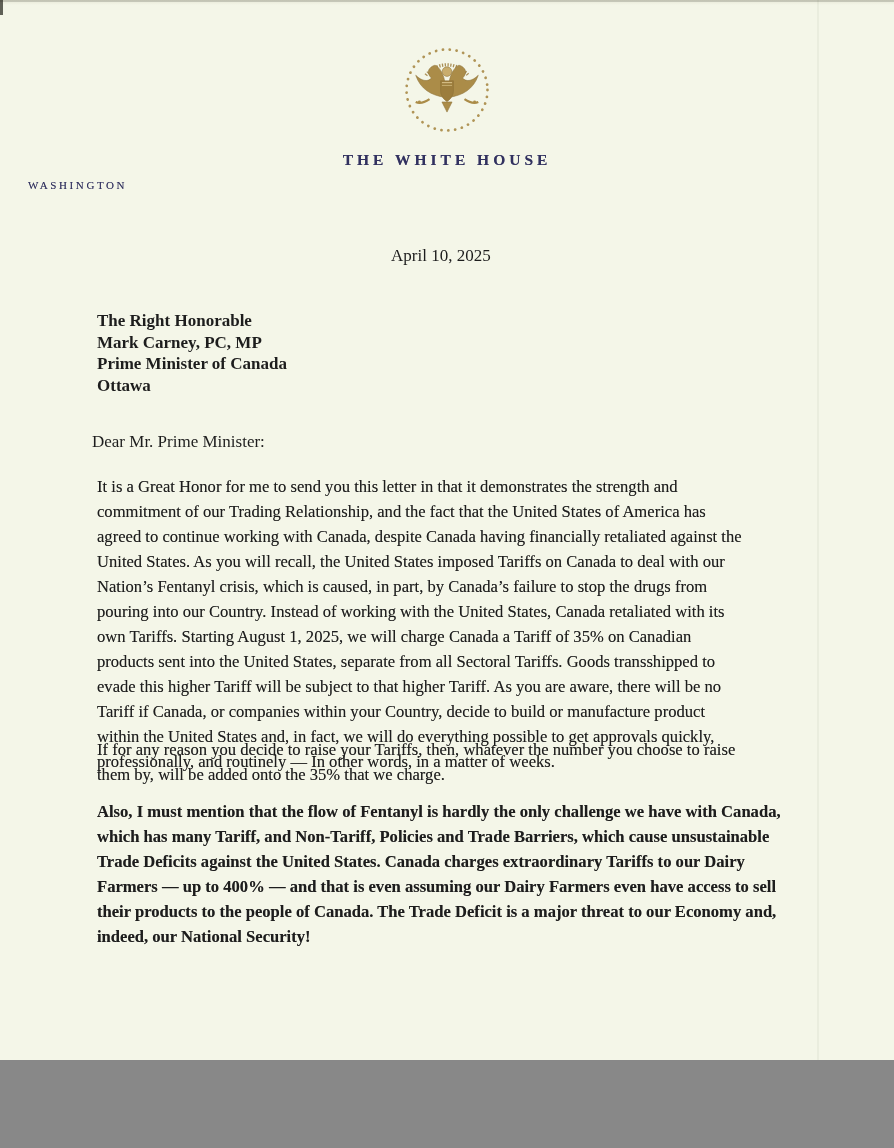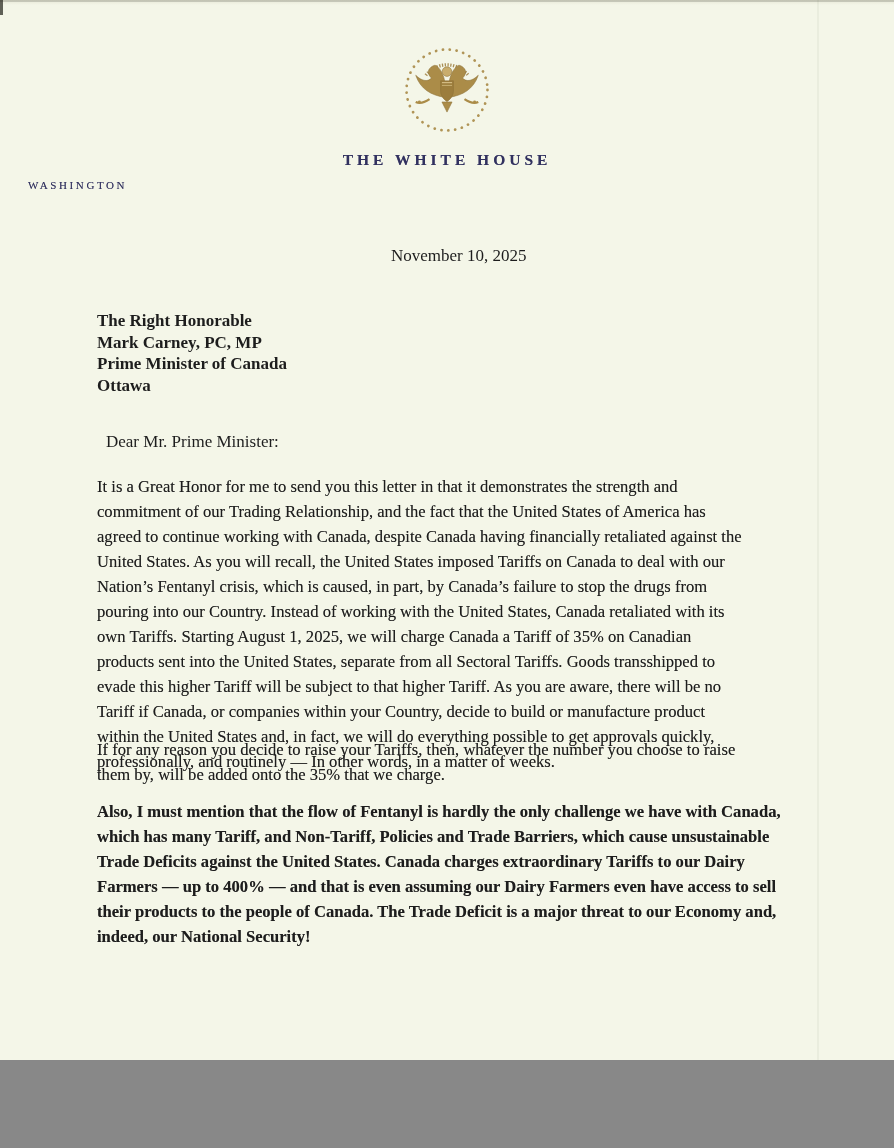--- a/index.html
+++ b/index.html
@@ -80,21 +80,21 @@
     position: absolute;
     left: 97px; top: 310px;
     font-size: 17px;
     line-height: 21.5px;
     white-space: pre;
     font-weight: bold;
   }
 
   .salutation {
     position: absolute;
-    left: 106px; top: 432px;
+    left: 92px; top: 432px;
     font-size: 17px;
     white-space: pre;
   }
 
   .paragraph {
     position: absolute;
     left: 97px;
     width: 770px;
     font-size: 16.6px;
     line-height: 25px;
@@ -140,21 +140,21 @@
         <path d="M69 60 q9 6 15 3" fill="none" stroke="#ab8c48" stroke-width="2.4"></path>
         <circle cx="20" cy="63" r="1.6" stroke="none"></circle>
         <circle cx="80" cy="63" r="1.6" stroke="none"></circle>
       </g>
     </svg>
   </div>
 
   <div class="letterhead-title">THE WHITE HOUSE</div>
   <div class="letterhead-subtitle">WASHINGTON</div>
 
-  <div class="date-line">November 10, 2025</div>
+  <div class="date-line">April 10, 2025</div>
 
   <div class="recipient-block">The Right Honorable
 Mark Carney, PC, MP
 Prime Minister of Canada
 Ottawa</div>
 
   <div class="salutation">Dear Mr. Prime Minister:</div>
 
   <div class="paragraph para-1">It is a Great Honor for me to send you this letter in that it demonstrates the strength and
 commitment of our Trading Relationship, and the fact that the United States of America has

